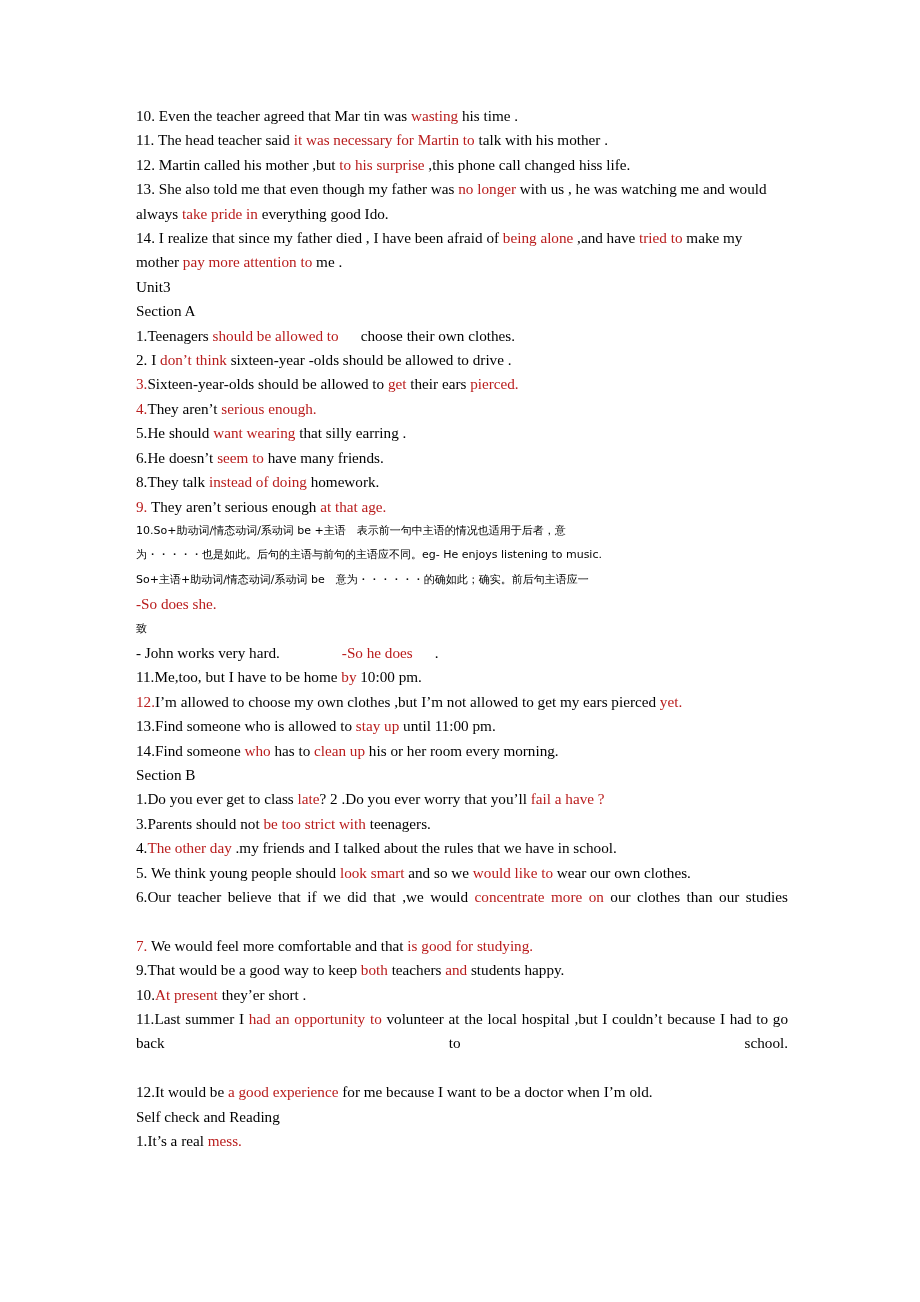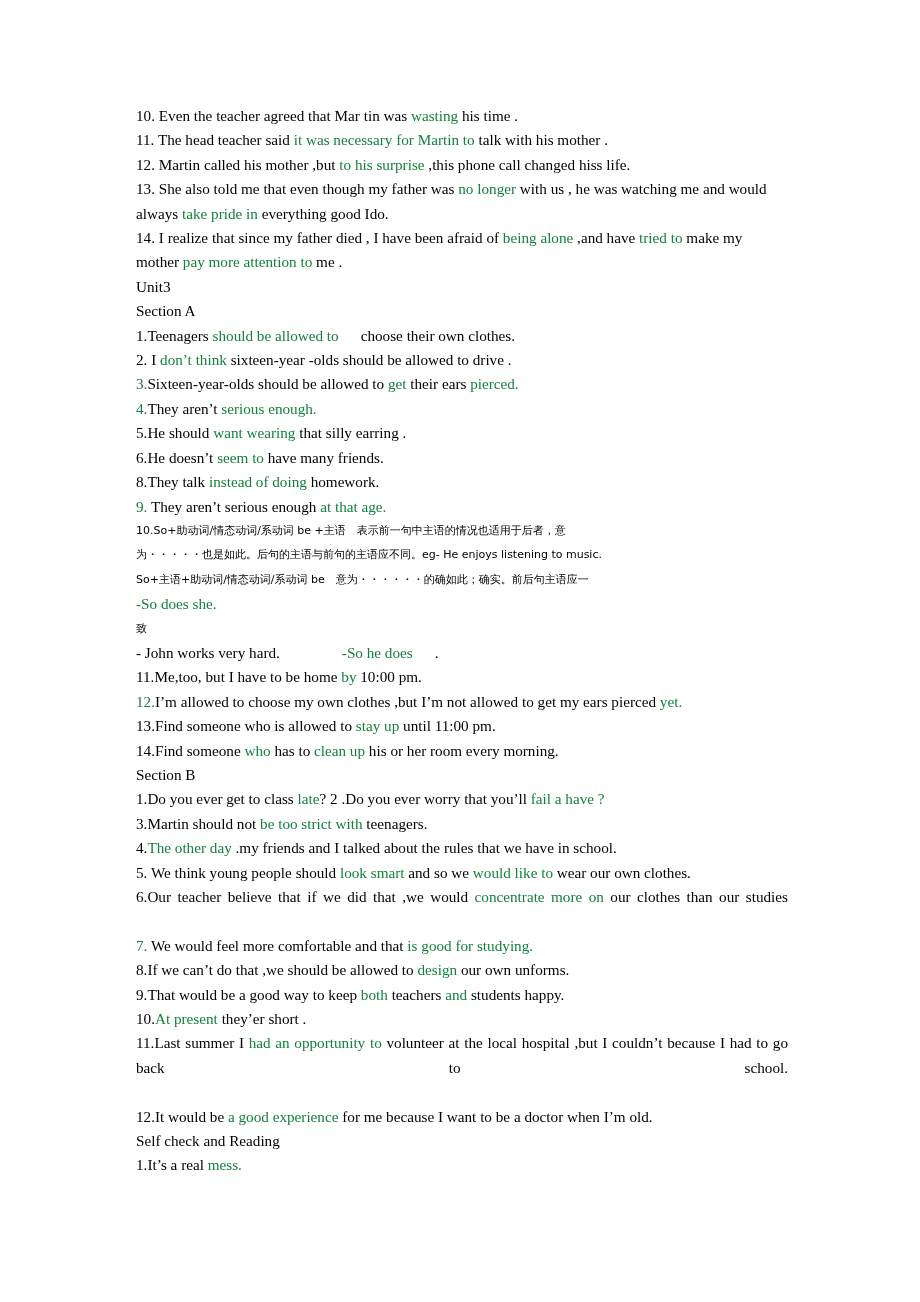--- a/index.html
+++ b/index.html
@@ -34,21 +34,21 @@
   }
   p.justify-force {
     text-align: justify;
   }
   p.justify-force::after {
     content: "";
     display: inline-block;
     width: 100%;
   }
   .red {
-    color: #15803d;
+    color: #b91c1c;
   }
   .center-ind-1 { padding-left: 262px; }
   .center-ind-2 { padding-left: 268px; }
   .center-ind-3 { padding-left: 148px; }
   .center-ind-4 { padding-left: 112px; }
   .right-ind { padding-left: 424px; }
   .cjk {
     font-family: "DejaVu Sans", "Liberation Sans", sans-serif;
     font-size: 11px;
   }
@@ -97,26 +97,25 @@
         <p class="line"><span>11.</span><span>Me,too, but I have to be home </span><span class="red">by</span><span> 10:00 pm.</span></p>
         <p class="line"><span class="red">12.</span><span>I’m allowed to choose my own clothes ,but I’m not allowed to get my ears pierced </span><span class="red">yet.</span></p>
         <p class="line"><span>13.</span><span>Find someone who is allowed to </span><span class="red">stay up</span><span> until 11:00 pm.</span></p>
         <p class="line"><span>14.</span><span>Find someone </span><span class="red">who</span><span> has to </span><span class="red">clean up</span><span> his or her room every morning.</span></p>
       </div>
 
     <p class="line center-ind-3">Section B</p>
 
     <div id="section-b-list">
         <p class="line"><span>1.</span><span>Do you ever get to class </span><span class="red">late</span><span>? 2 .Do you ever worry that you’ll </span><span class="red">fail a have ?</span></p>
-        <p class="line"><span>3.</span><span>Martin should not </span><span class="red">be too strict with</span><span> teenagers.</span></p>
+        <p class="line"><span>3.</span><span>Parents should not </span><span class="red">be too strict with</span><span> teenagers.</span></p>
         <p class="line"><span>4.</span><span class="red">The other day</span><span> .my friends and I talked about the rules that we have in school.</span></p>
         <p class="line"><span>5.</span><span> We think young people should </span><span class="red">look smart</span><span> and so we </span><span class="red">would like to</span><span> wear our own clothes.</span></p>
         <p class="line justify-force"><span>6.</span><span>Our teacher believe that if we did that ,we would </span><span class="red">concentrate more on</span><span> our clothes than our studies</span></p>
         <p class="line"><span class="red">7.</span><span> We would feel more comfortable and that </span><span class="red">is good for studying.</span></p>
-        <p class="line"><span>8.</span><span>If we can’t do that ,we should be allowed to </span><span class="red">design</span><span> our own unforms.</span></p>
         <p class="line"><span>9.</span><span>That would be a good way to keep </span><span class="red">both</span><span> teachers </span><span class="red">and</span><span> students happy.</span></p>
         <p class="line"><span>10.</span><span class="red">At present</span><span> they’er short .</span></p>
         <p class="line justify-force"><span>11.</span><span>Last summer I </span><span class="red">had an opportunity to</span><span> volunteer at the local hospital ,but I couldn’t because I had to go back to school.</span></p>
         <p class="line"><span>12.</span><span>It would be </span><span class="red">a good experience</span><span> for me because I want to be a doctor when I’m old.</span></p>
       </div>
 
     <p class="line center-ind-4">Self check and Reading</p>
 
     <div id="self-check-list">
         <p class="line"><span>1.</span><span>It’s a real </span><span class="red">mess.</span></p>

